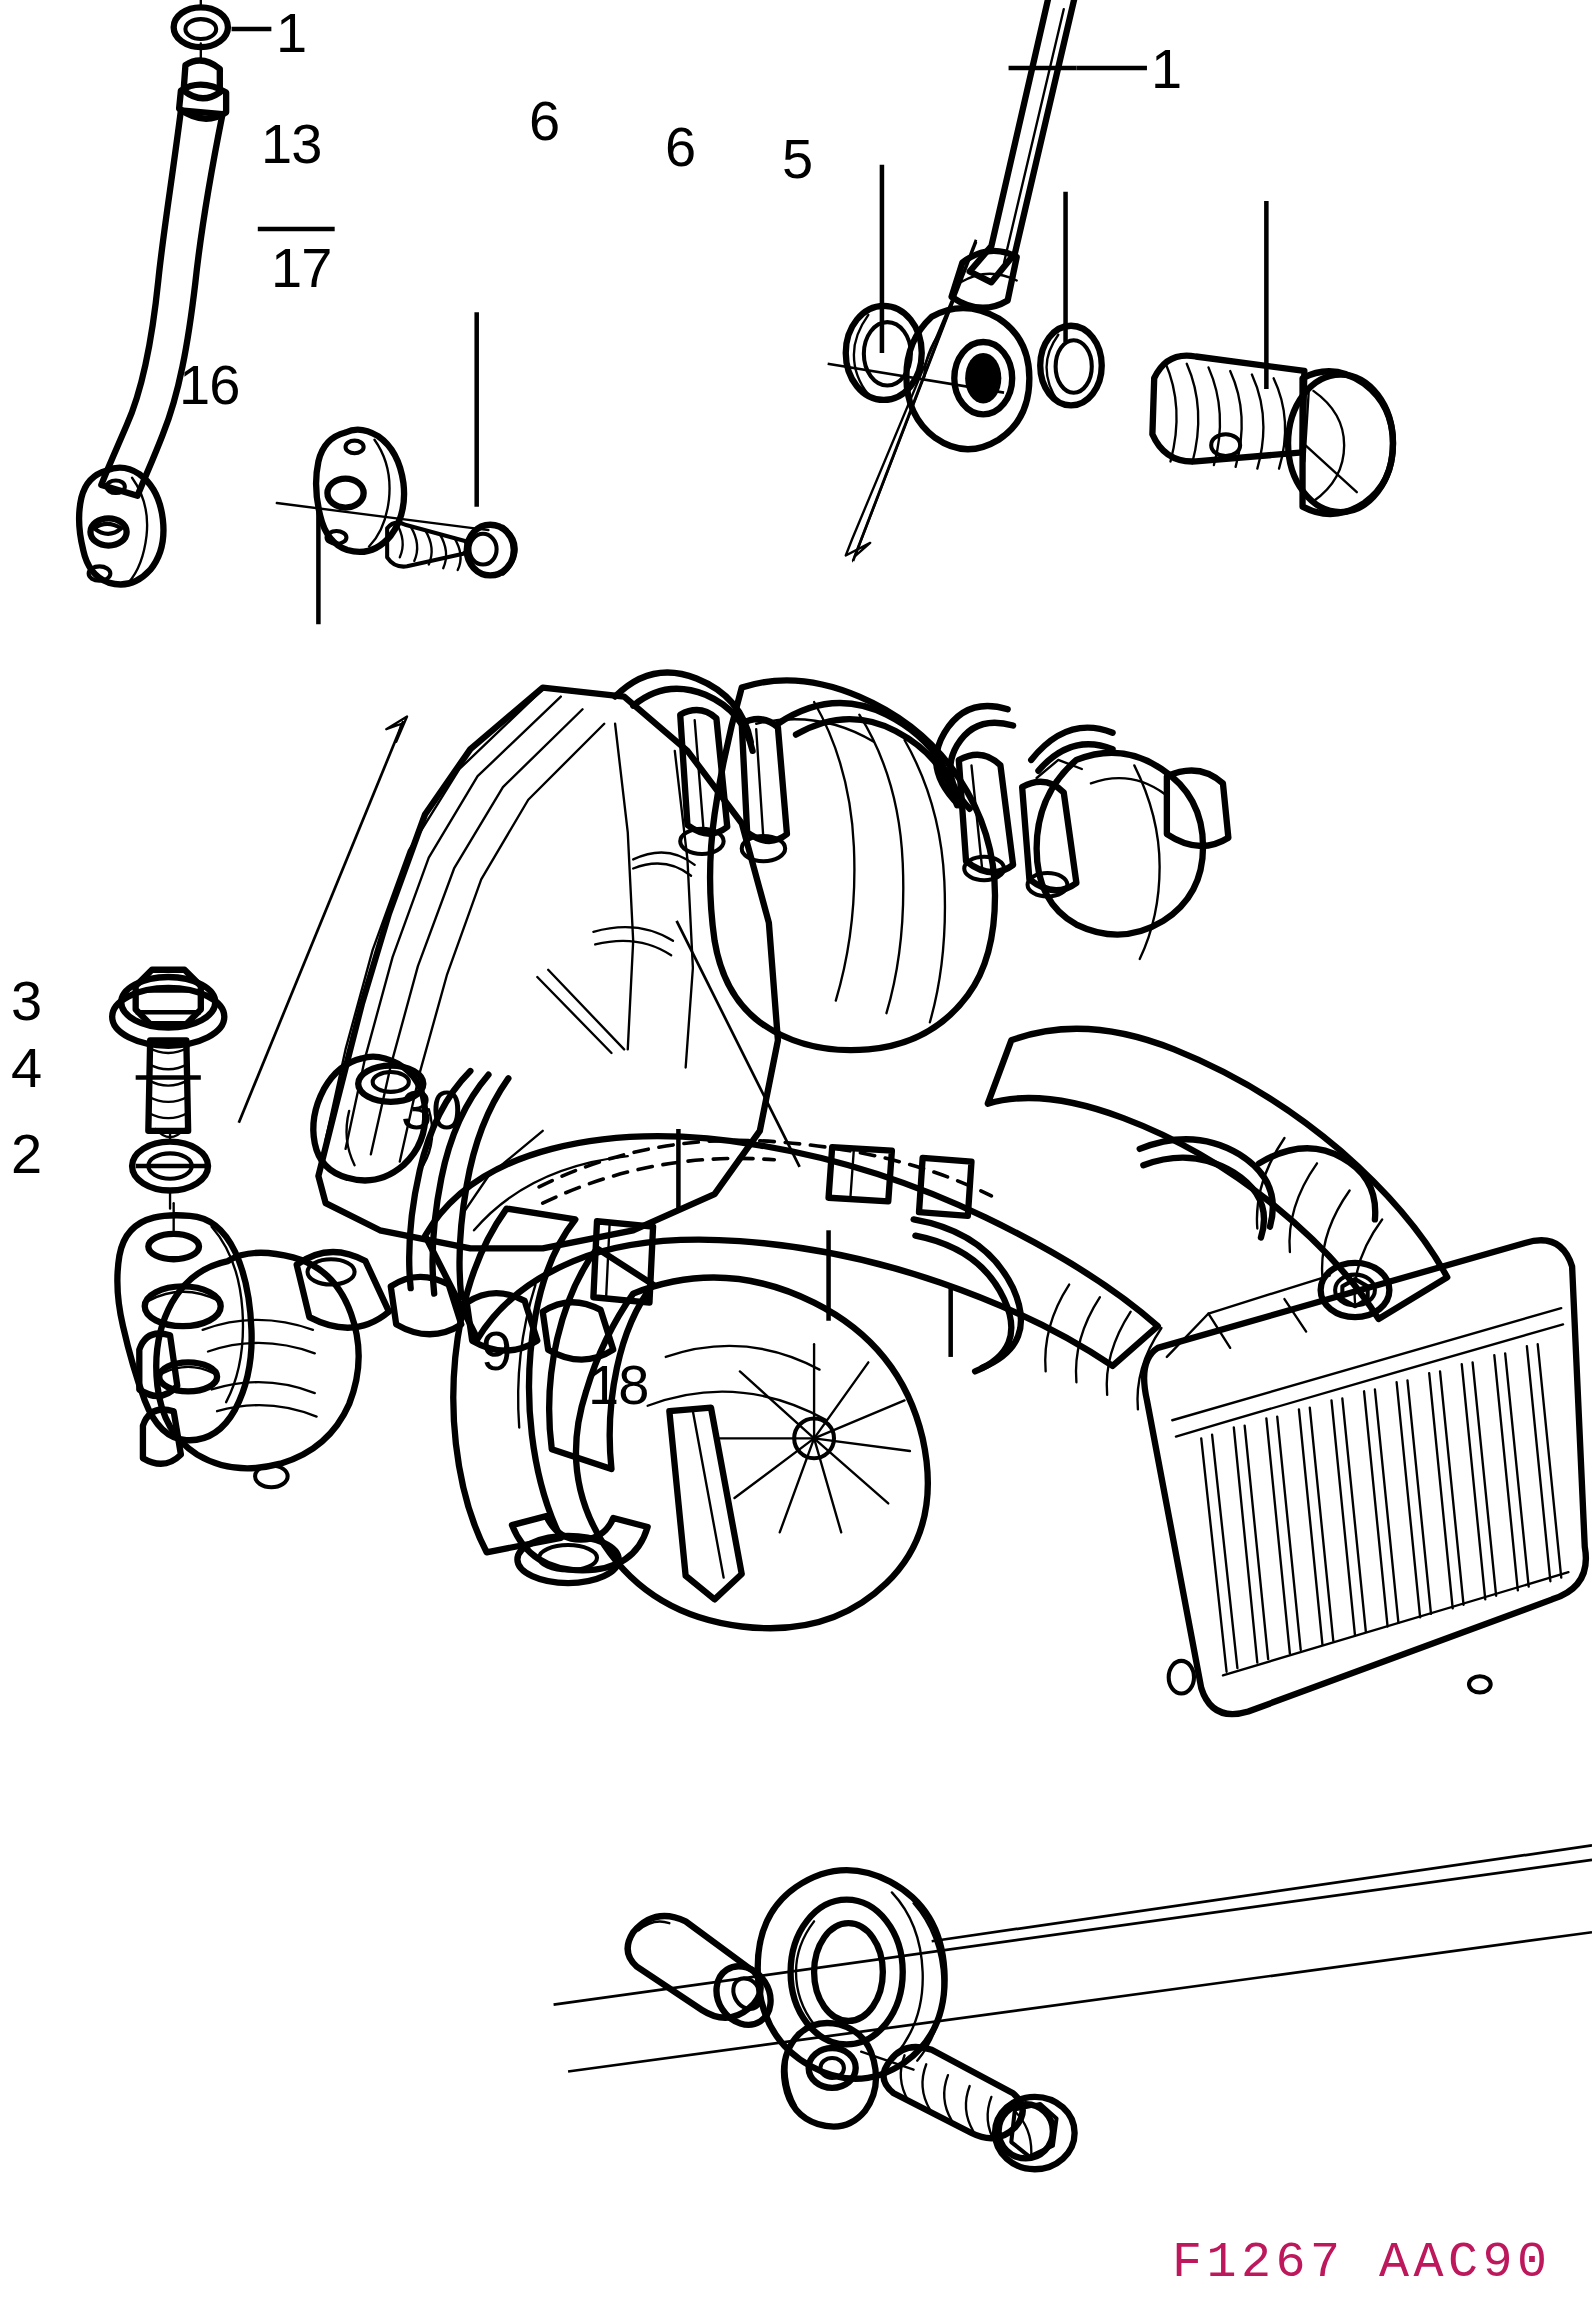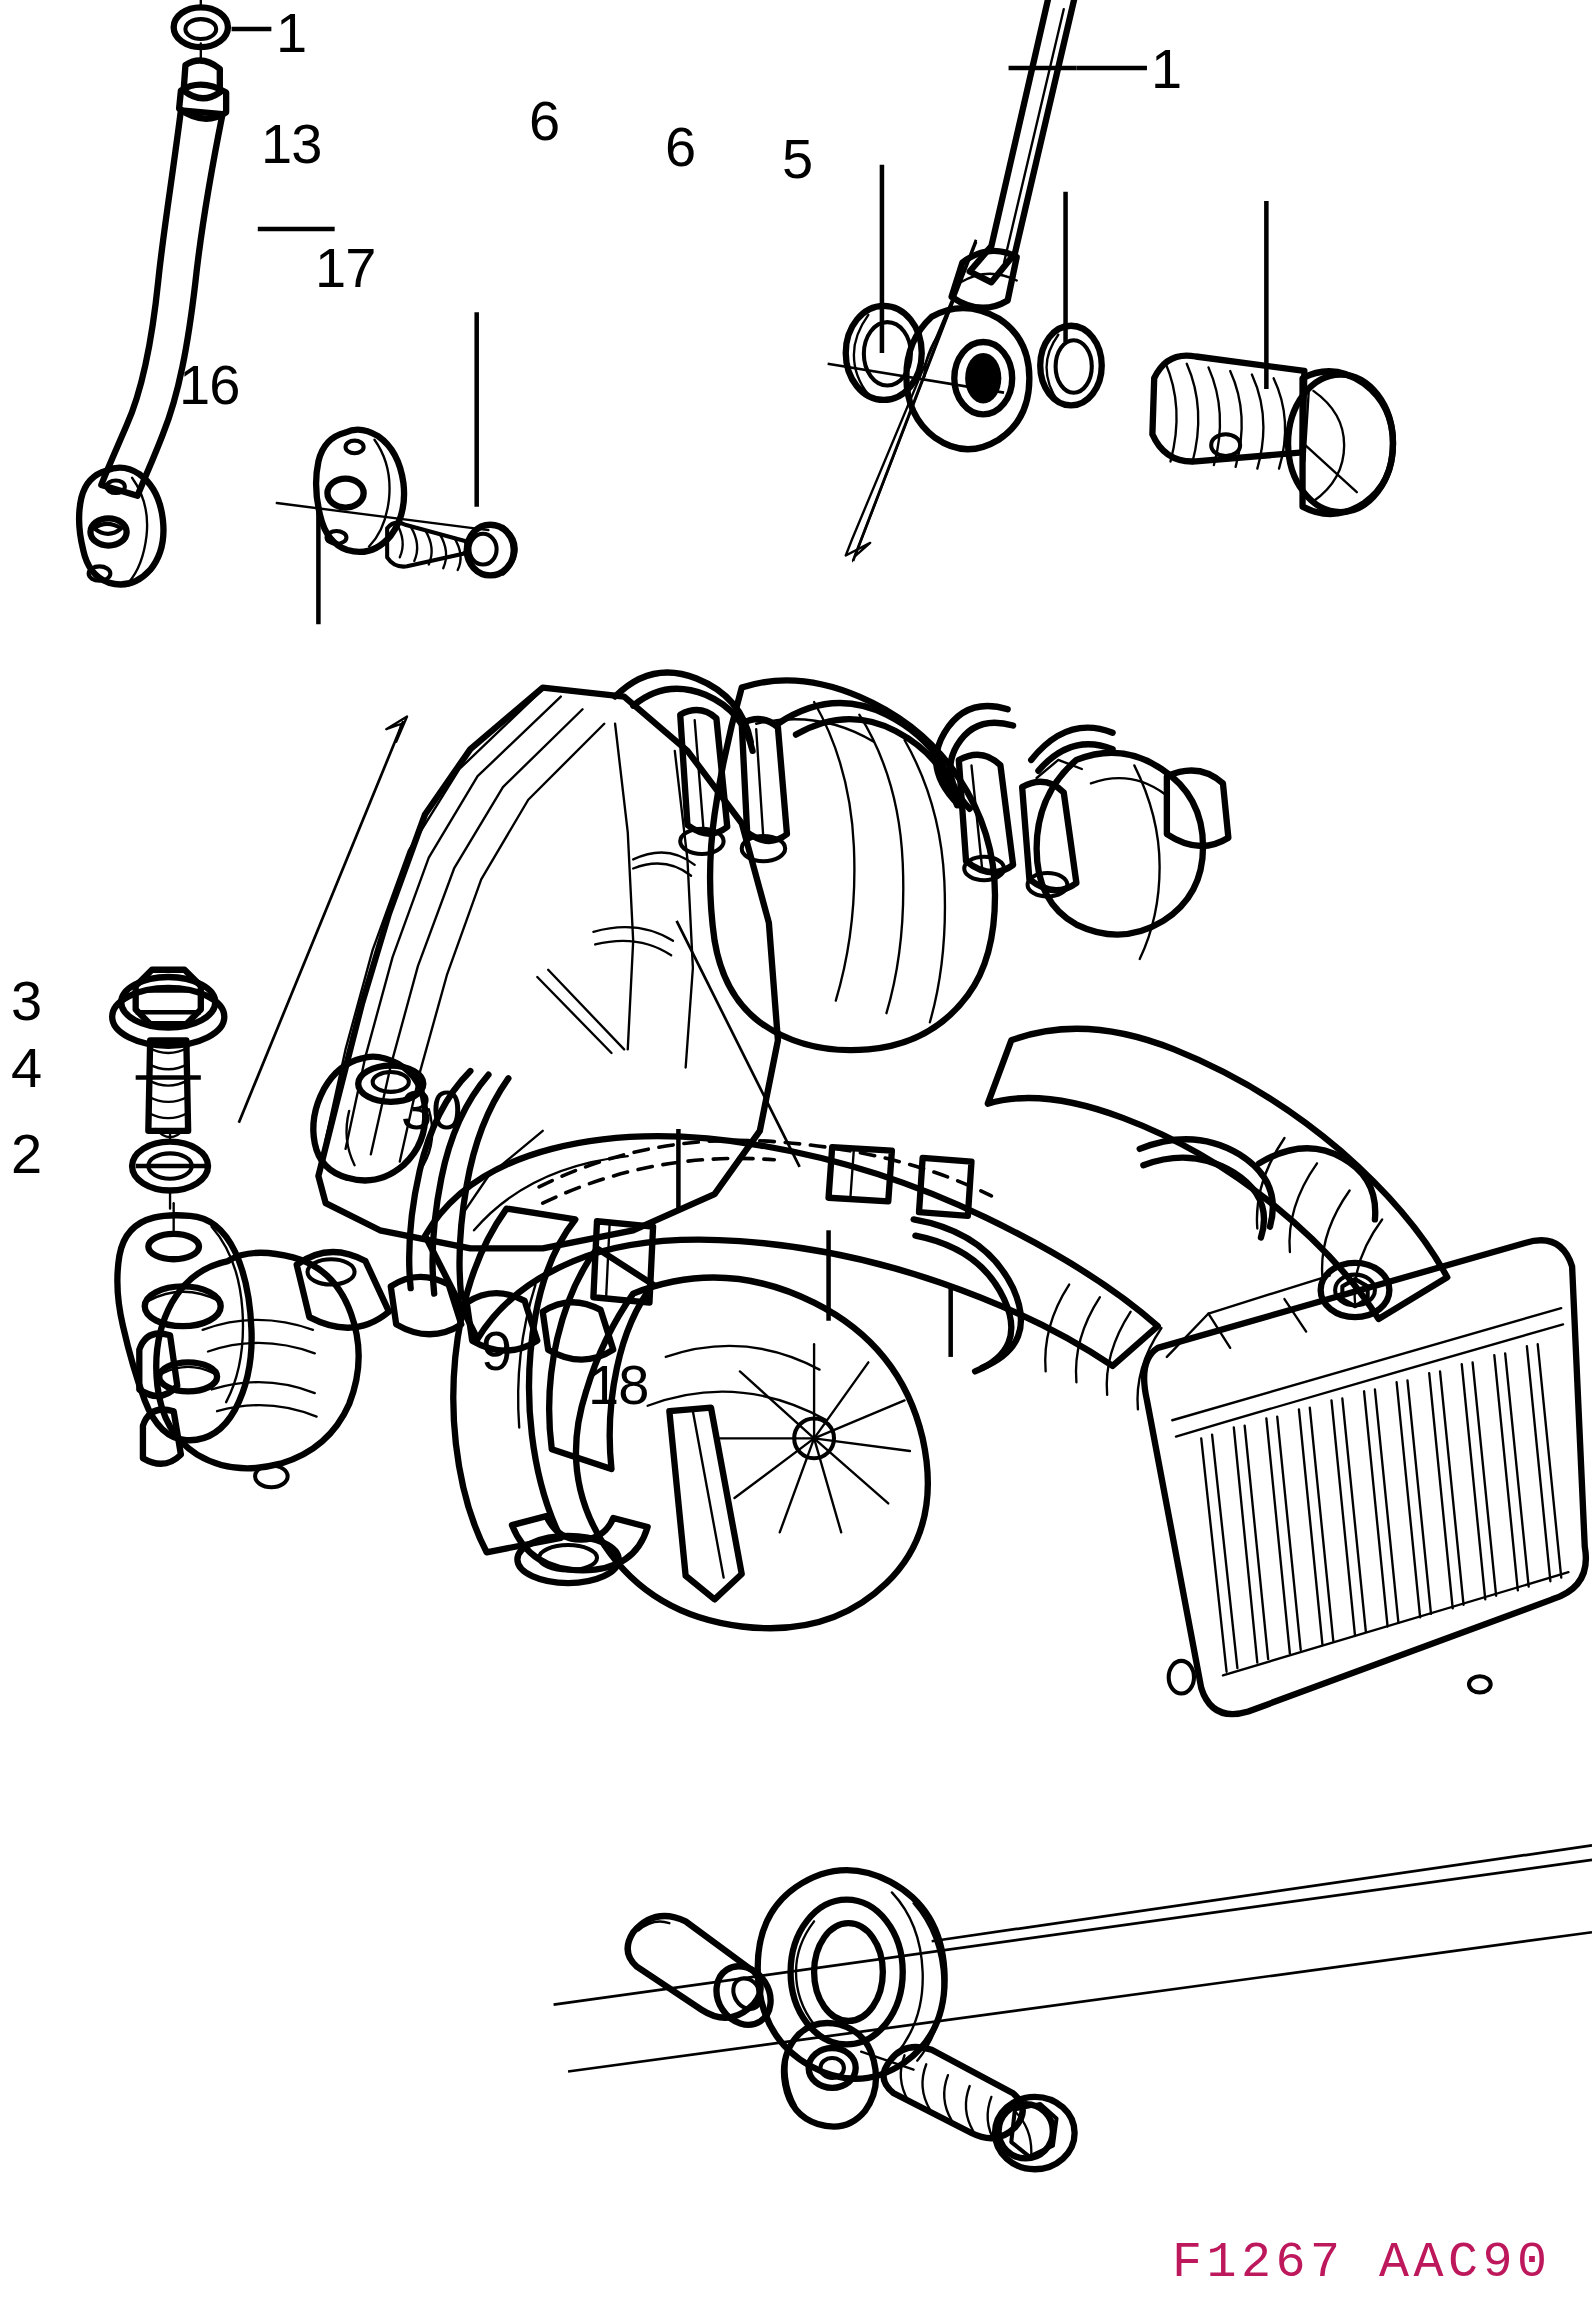--- a/index.html
+++ b/index.html
@@ -663,21 +663,21 @@
   <div class="callout" style="left:1151px; top:41px;">1</div>
 
   <div class="callout" style="left:529px; top:93px;">6</div>
 
   <div class="callout" style="left:665px; top:119px;">6</div>
 
   <div class="callout" style="left:782px; top:131px;">5</div>
 
   <div class="callout" style="left:261px; top:116px;">13</div>
 
-  <div class="callout" style="left:271px; top:240px;margin-left:44px;">17</div>
+  <div class="callout" style="left:271px; top:240px;">17</div>
 
   <div class="callout" style="left:179px; top:357px;">16</div>
 
   <div class="callout" style="left:11px; top:973px;">3</div>
 
   <div class="callout" style="left:11px; top:1040px;">4</div>
 
   <div class="callout" style="left:11px; top:1126px;">2</div>
 
   <div class="callout" style="left:401px; top:1082px;">30</div>

